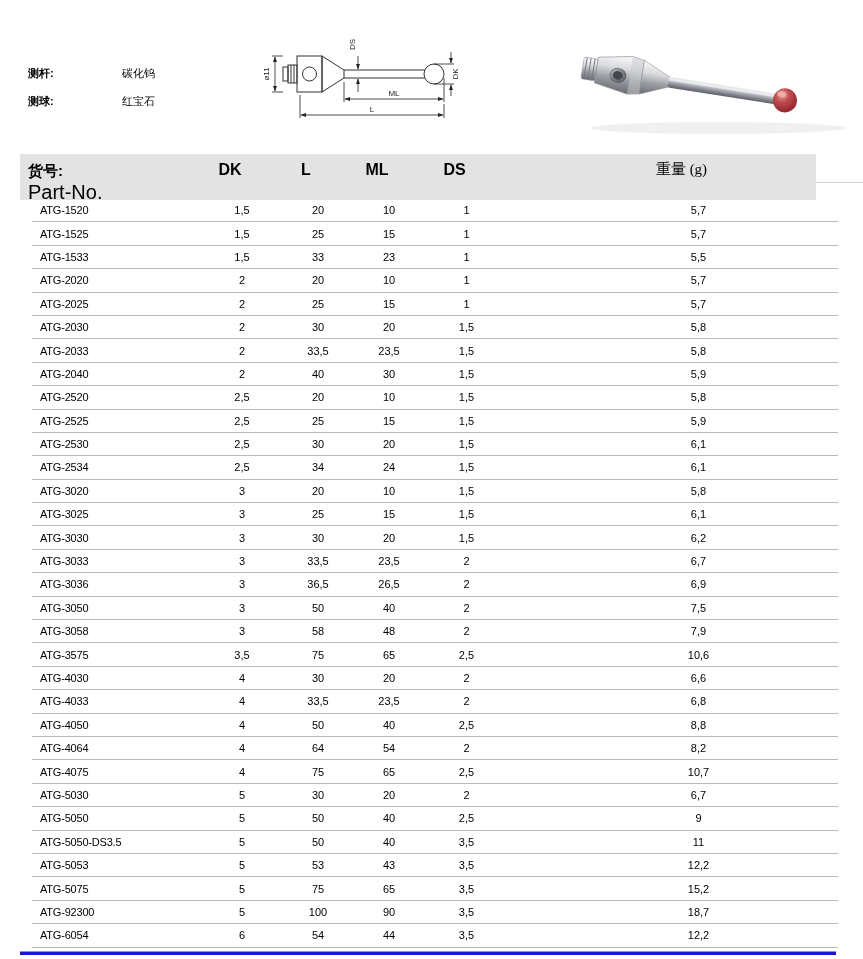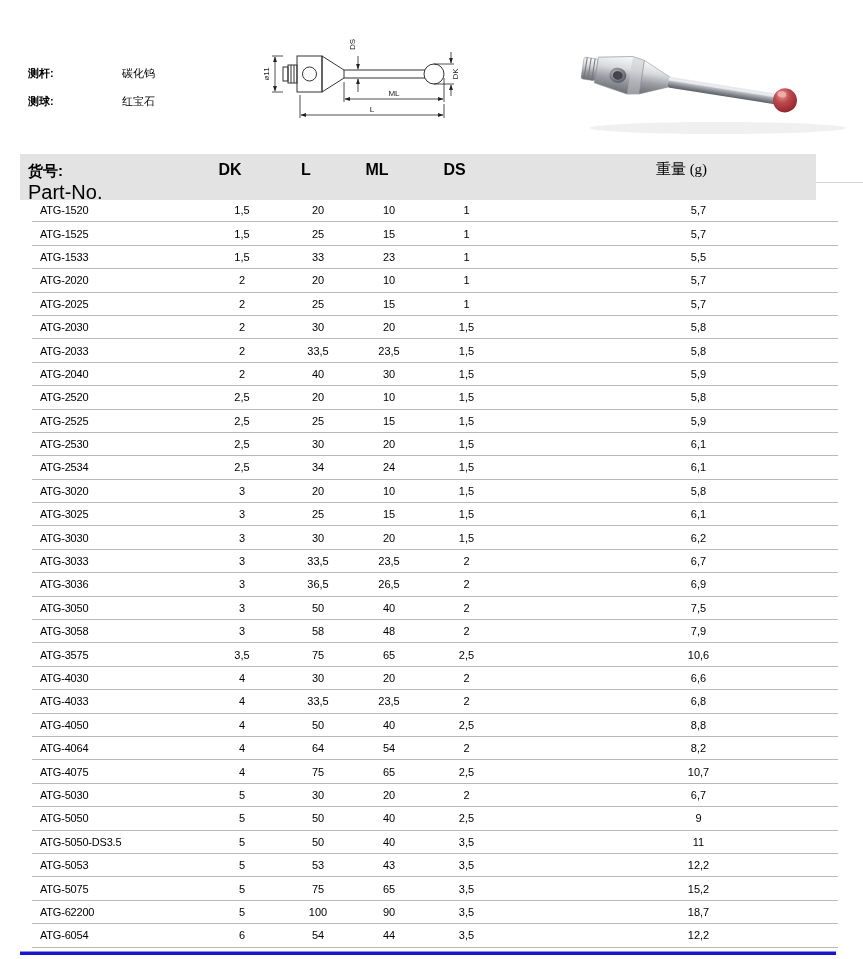--- a/index.html
+++ b/index.html
@@ -435,21 +435,21 @@
       </div>
       <div class="row grid">
         <div class="cell cell-part">ATG-5075</div>
         <div class="cell">5</div>
         <div class="cell">75</div>
         <div class="cell">65</div>
         <div class="cell">3,5</div>
         <div class="cell cell-weight">15,2</div>
       </div>
       <div class="row grid">
-        <div class="cell cell-part">ATG-62200</div>
+        <div class="cell cell-part">ATG-92300</div>
         <div class="cell">5</div>
         <div class="cell">100</div>
         <div class="cell">90</div>
         <div class="cell">3,5</div>
         <div class="cell cell-weight">18,7</div>
       </div>
       <div class="row grid">
         <div class="cell cell-part">ATG-6054</div>
         <div class="cell">6</div>
         <div class="cell">54</div>

